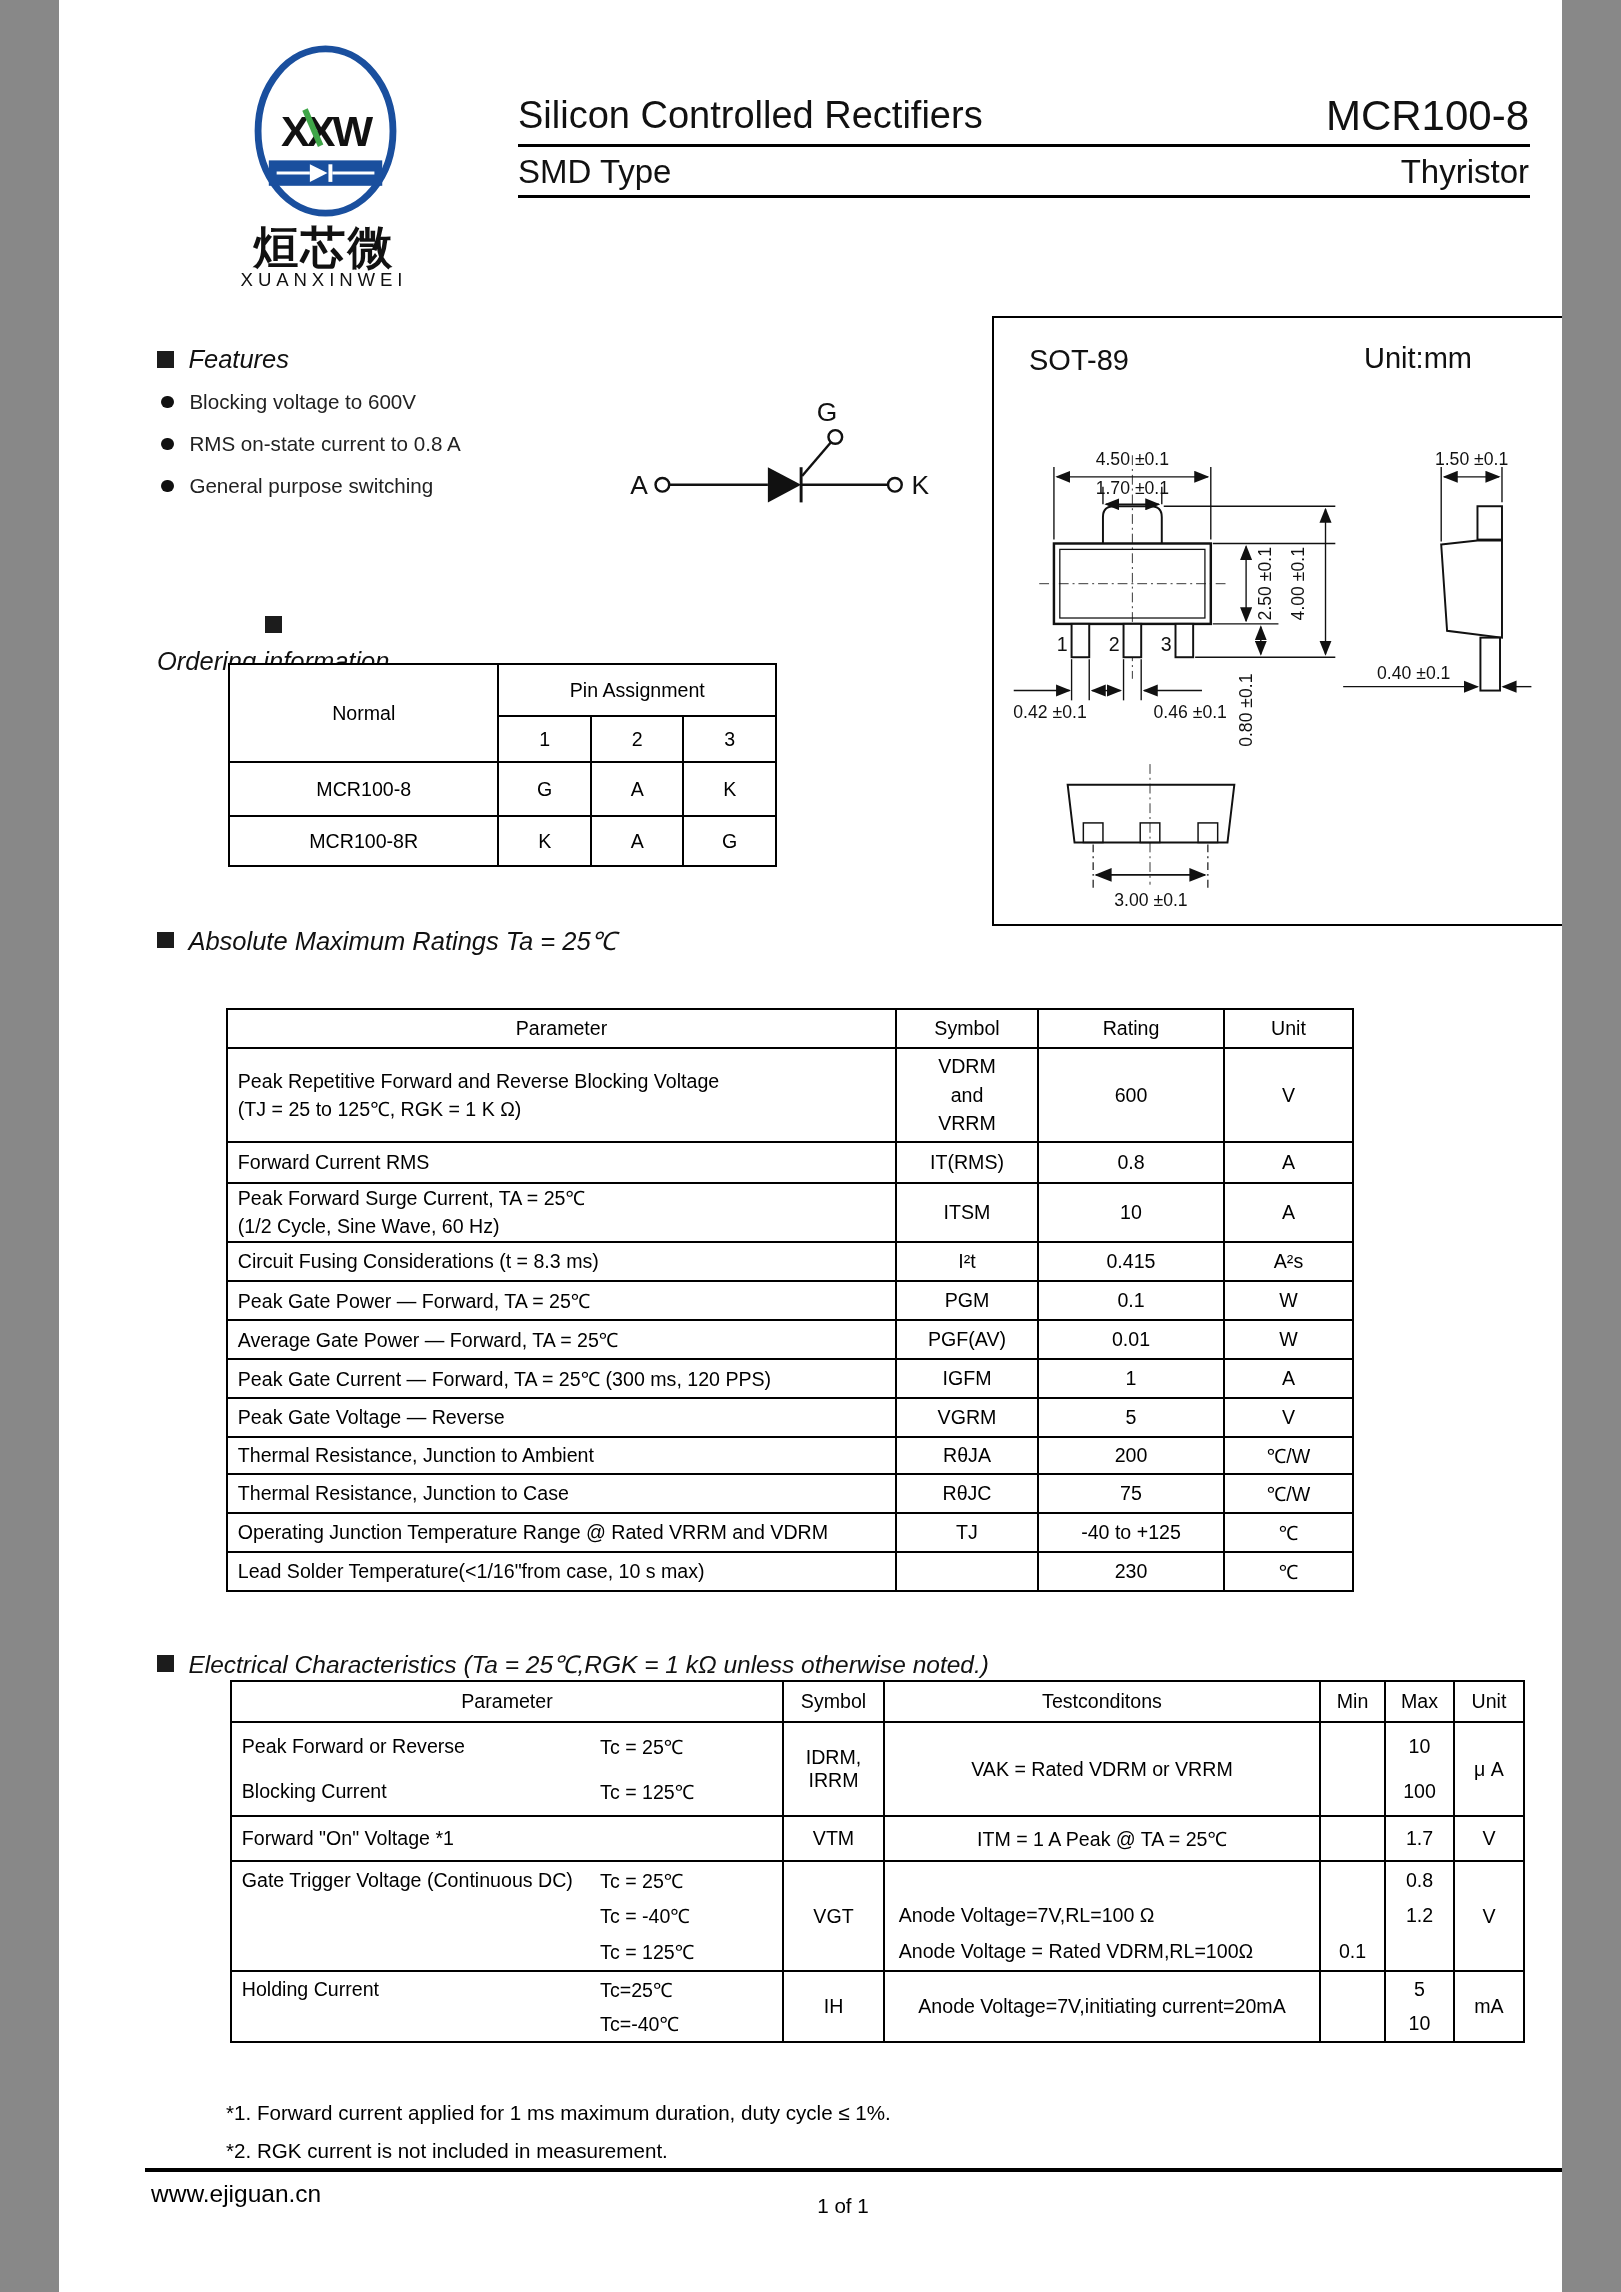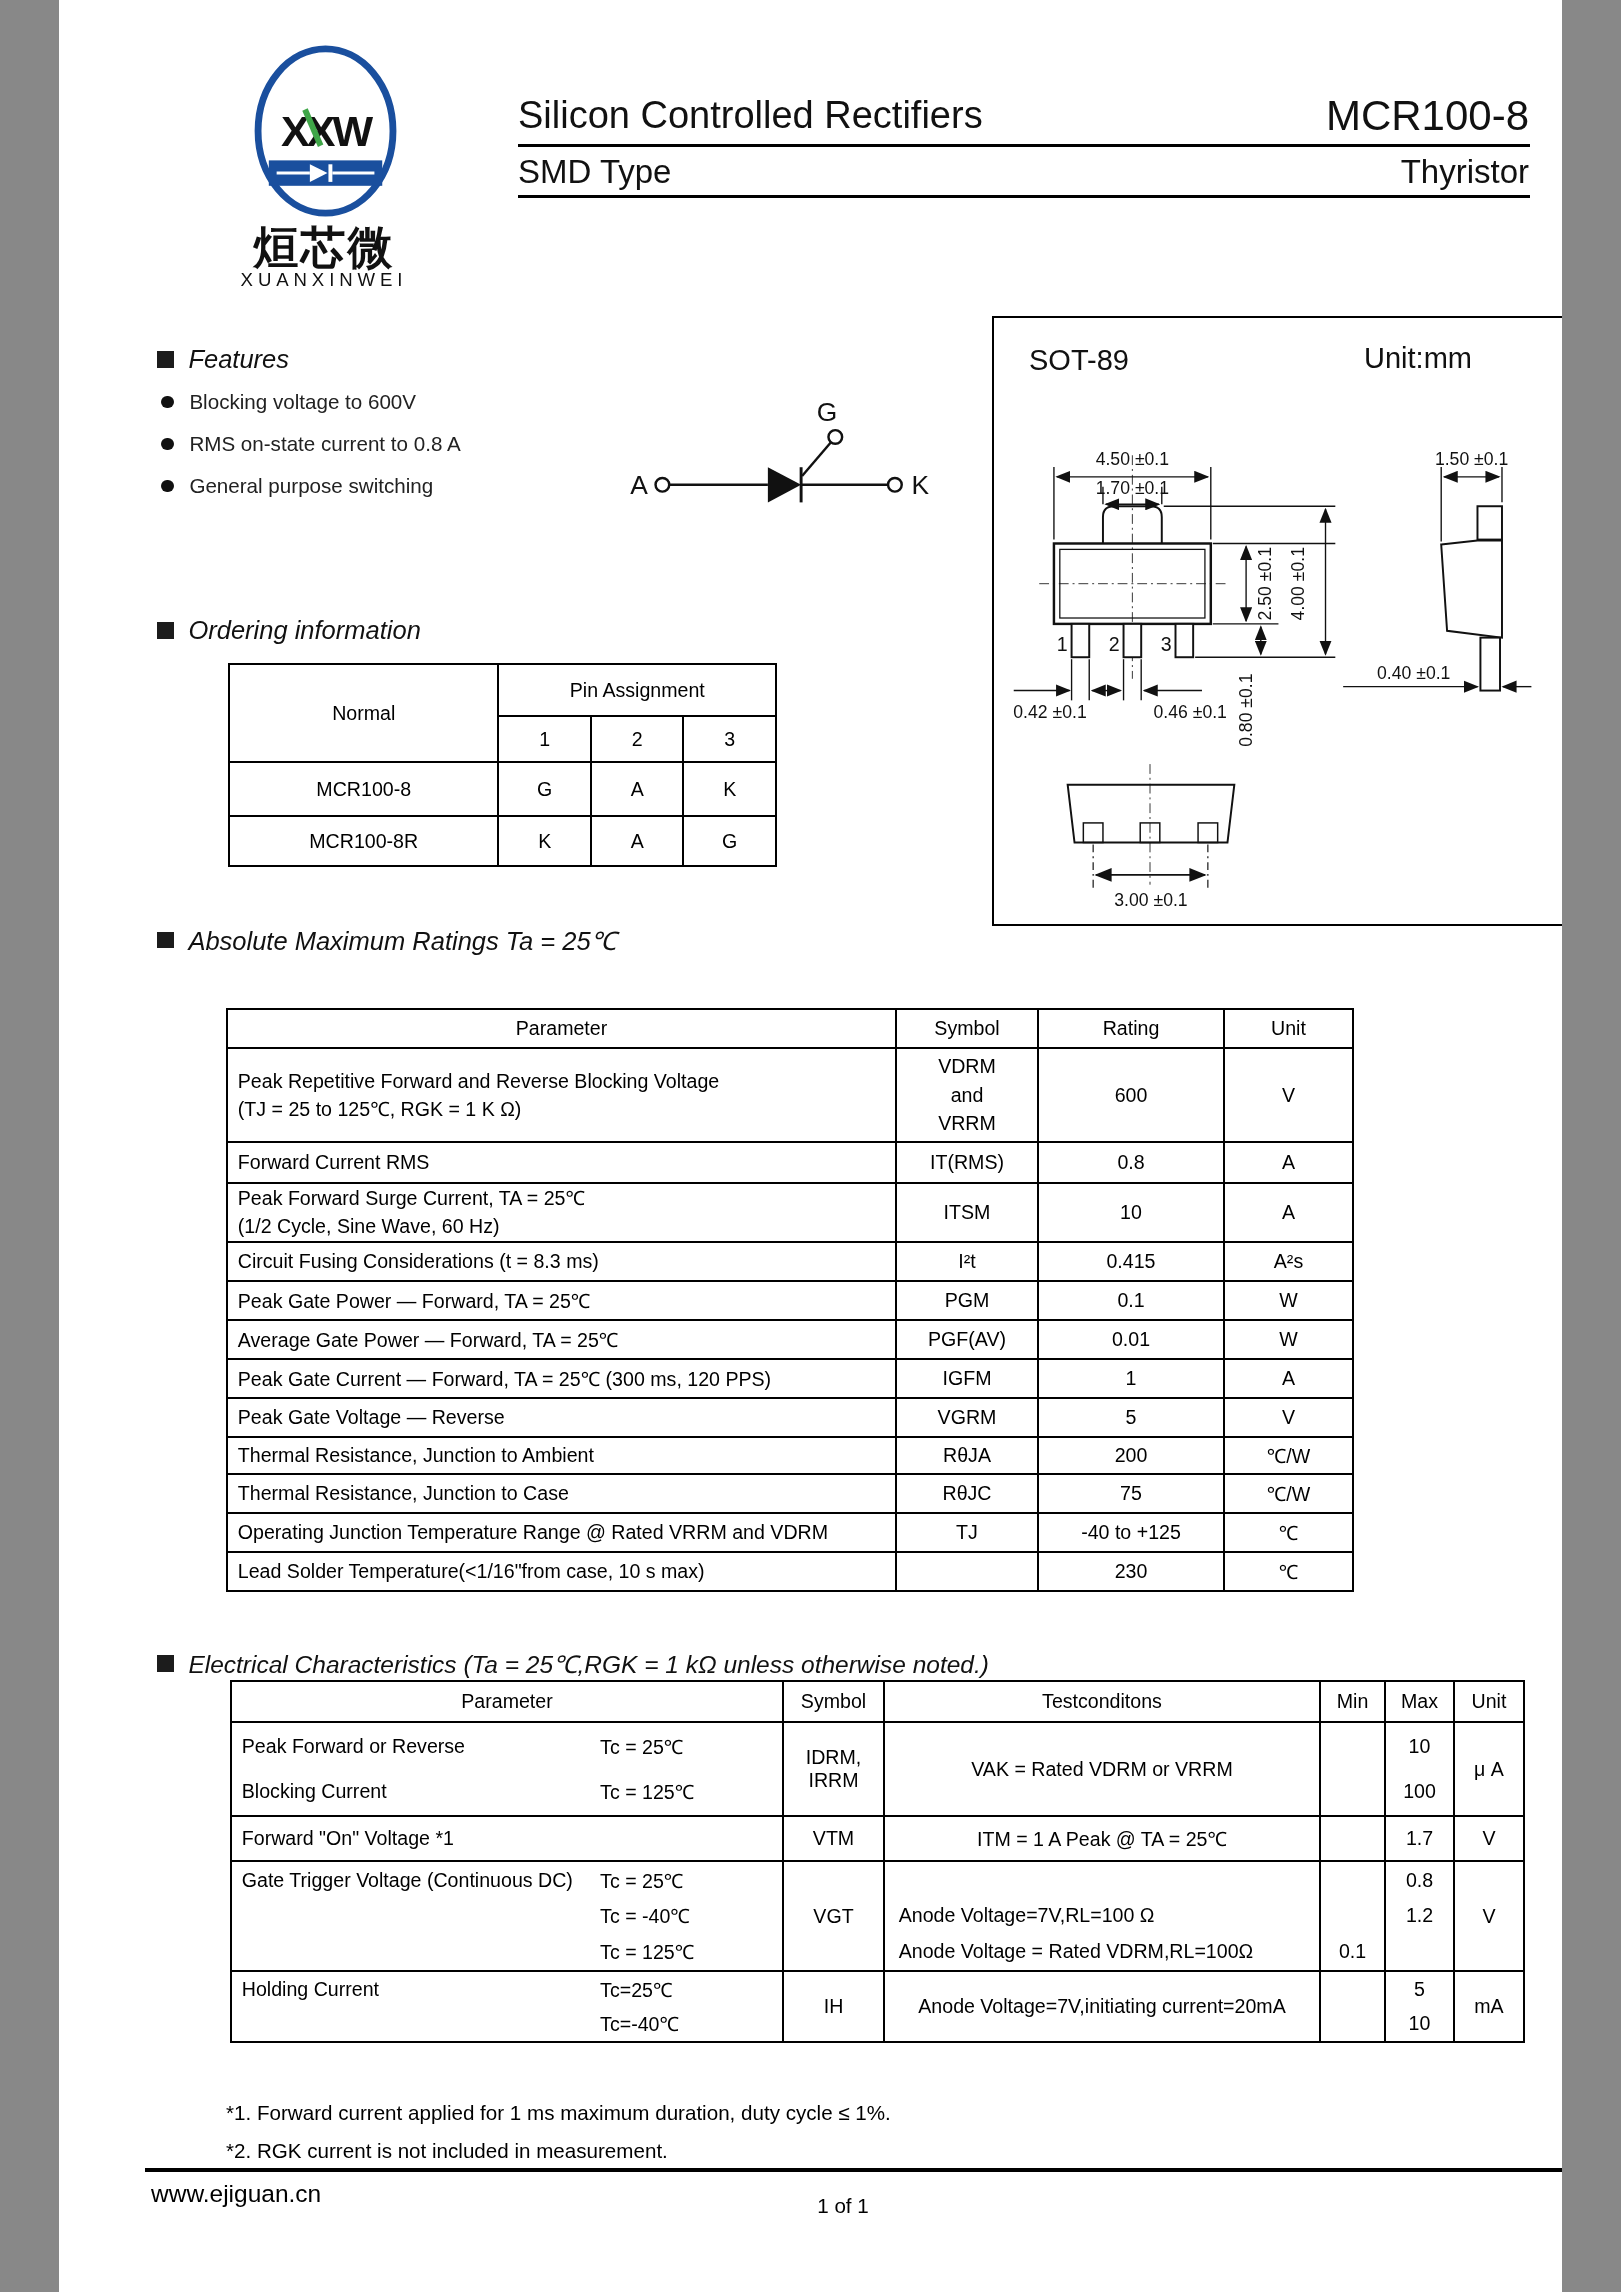--- a/index.html
+++ b/index.html
@@ -175,21 +175,21 @@
       </g>
       <g stroke="#111" stroke-width="1.2" fill="none">
         <line x1="101" y1="537" x2="101" y2="585" stroke-dasharray="8 4 2 4"></line>
         <line x1="218" y1="537" x2="218" y2="585" stroke-dasharray="8 4 2 4"></line>
         <line x1="104" y1="568" x2="215" y2="568" stroke-width="1.6" marker-start="url(#ar)" marker-end="url(#ar)"></line>
       </g>
       <text class="dimtxt" x="160" y="600" text-anchor="middle">3.00 ±0.1</text>
     </svg>
   </div>
 
-  <div class="abs sec-head" style="left:98px;top:616px;">
+  <div class="abs sec-head" style="left:98px;top:616px;flex-direction:column;">
     <span class="sq"></span>
     <span>Ordering information</span>
   </div>
   <table class="ds abs" style="left:169px;top:663px;width:549px;">
     <colgroup>
         <col style="width:268px">
         <col style="width:92px">
         <col style="width:92px">
         <col style="width:92px">
       </colgroup>

